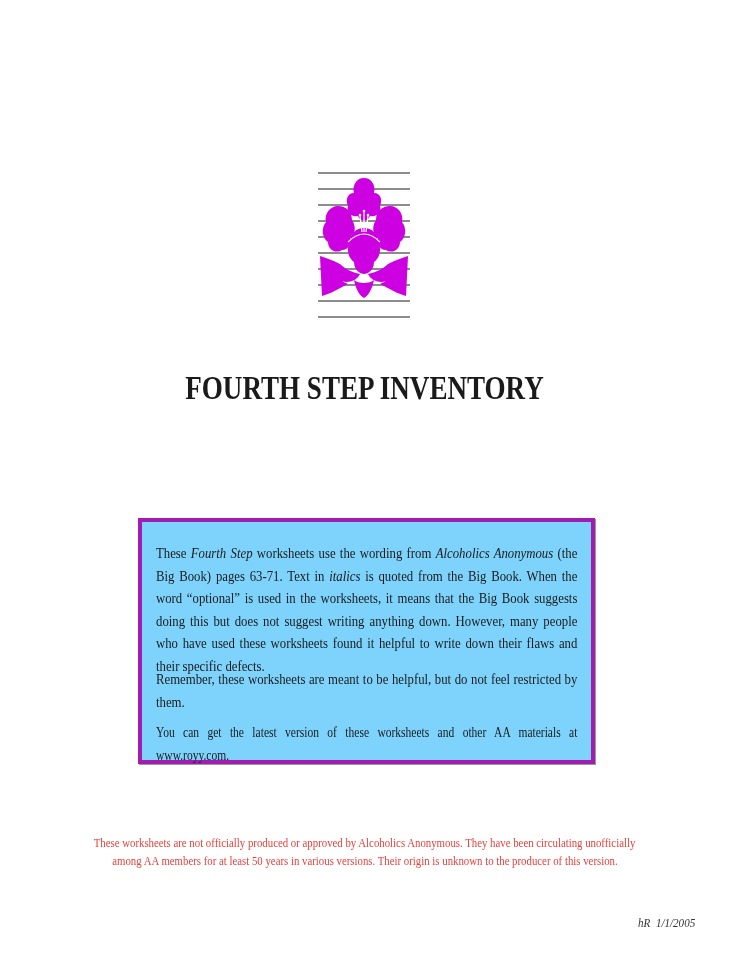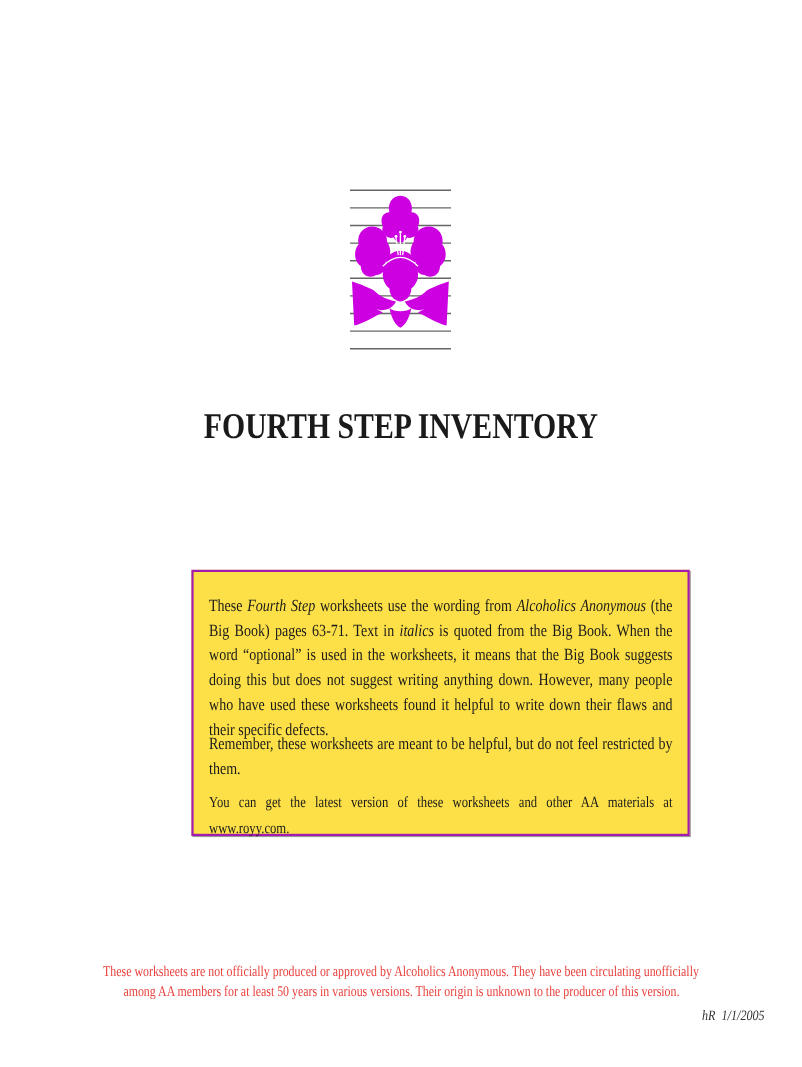--- a/index.html
+++ b/index.html
@@ -1,26 +1,26 @@
 <!DOCTYPE html>
 <html><head>
 <meta charset="utf-8">
 <style>
   html, body { margin:0; padding:0; background:#ffffff; }
   body { width:729px; height:970px; position:relative; overflow:hidden; font-family:"Liberation Serif", "DejaVu Serif", serif; color:#1a1a1a; }
   .logo { position:absolute; left:318px; top:166px; width:92px; height:156px; }
   .title { position:absolute; left:0; width:729px; top:370px; text-align:center; font-size:33px; font-weight:bold; letter-spacing:0px; transform:scaleX(0.82); transform-origin:center; color:#1a1a1a; }
-  .box { position:absolute; left:138px; top:518px; width:449px; height:238px; border:2px solid #a21caf; box-shadow: 1px 1px 0 #999; background:#fde047;margin-left:36px; }
+  .box { position:absolute; left:138px; top:518px; width:449px; height:238px; border:4px solid #a21caf; box-shadow: 1px 1px 0 #999; background:#7dd3fc; }
   .box-inner { position:absolute; left:14px; top:20px; width:421px; }
   .para { margin:0; font-size:15.5px; line-height:22.5px; text-align:justify; transform-origin:left top; }
   .p1 { width:512px; transform:scaleX(0.823); }
   .p2 { margin-top:13px; font-size:15.5px; width:512px; transform:scaleX(0.823); }
   .p3 { margin-top:9px; font-size:14px; width:512px; transform:scaleX(0.823); }
   .p1 { height:113px; }
-  .disclaimer { position:absolute; left:0; width:729px; top:834px; text-align:center; color:#e8403c; font-size:13.5px; line-height:18px;margin-top:40px; }
+  .disclaimer { position:absolute; left:0; width:729px; top:834px; text-align:center; color:#e8403c; font-size:13.5px; line-height:18px; }
   .disclaimer span { display:inline-block; transform:scaleX(0.8); transform-origin:center; white-space:nowrap; }
   .footer { position:absolute; right:34px; top:915px; font-size:13px; font-style:italic; color:#333; transform:scaleX(0.85); transform-origin:right; }
   i { font-style:italic; }
 </style>
 </head>
 <body>
 
 <div class="logo">
   <svg width="92" height="156" viewBox="0 0 92 156">
     <g stroke="#666" stroke-width="1.3">

